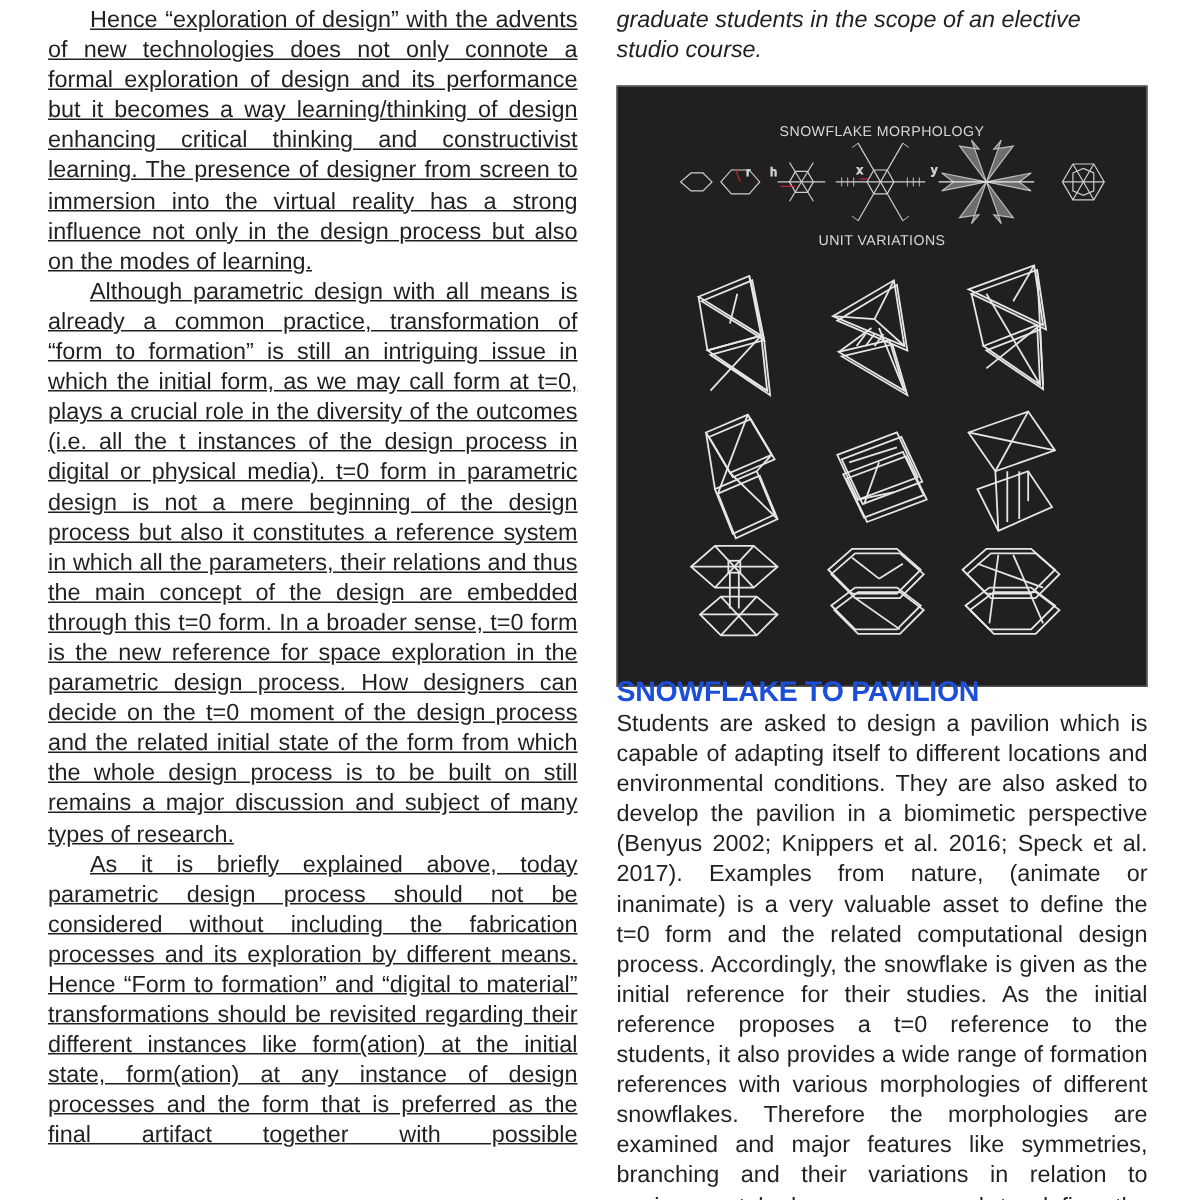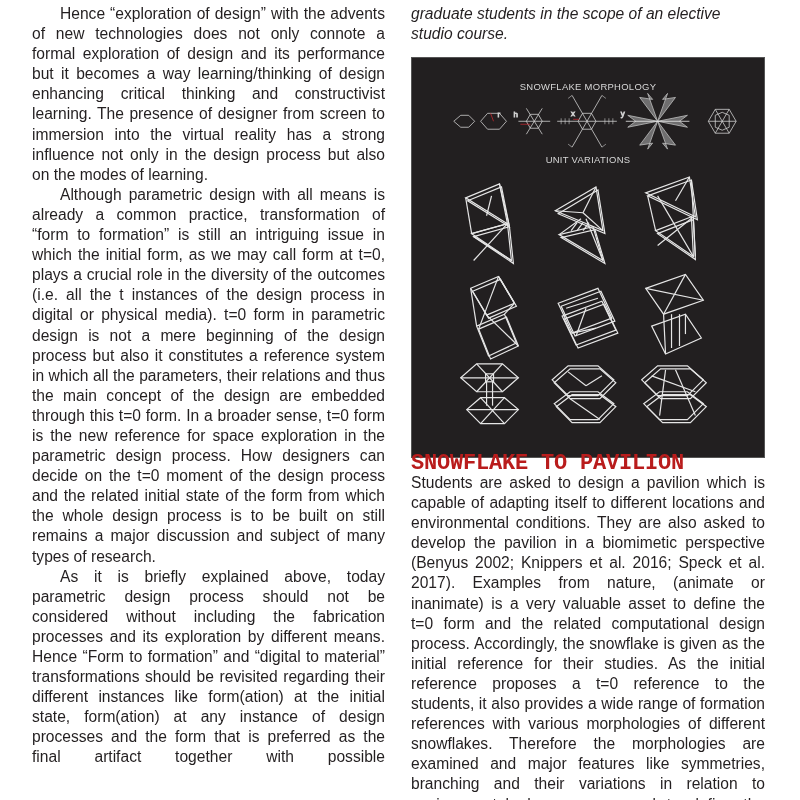--- a/index.html
+++ b/index.html
@@ -6,36 +6,36 @@
   body { width: 800px; height: 800px; position: relative; overflow: hidden; }
   .col {
     position: absolute; top: 0;
     font-family: "Liberation Sans", sans-serif;
     font-size: 15.6px; line-height: 20.1px; color: #231f20;
     text-align: justify; hyphens: none;
   }
   .col-left { left: 32px; width: 353px; top: 4px; }
   .col-right { left: 411px; width: 354px; top: 4px; font-style: italic; }
   .col p { margin: 0; }
-  .col p.indent { text-indent: 28px; }
+  .col p.indent { text-indent: 28px; text-decoration: underline; }
   .col p.last { text-align-last: justify; }
   .figure {
     position: absolute; left: 411px; top: 57px; width: 354px; height: 401px;
     background: #221f20; border: 1px solid #555;
     box-sizing: border-box;
   }
   .figure svg { display: block; width: 100%; height: 100%; }
   .fig-label {
     font-family: "Liberation Sans", sans-serif; font-size: 9.5px; fill: #d8d8d8;
     letter-spacing: 0.3px;
   }
   .heading {
     position: absolute; left: 411px; top: 451px;
-    font-family: Liberation Mono, monospace; font-weight: bold;
-    font-size: 22px; color: #b91c1c; letter-spacing: -0.2px;
+    font-family: Liberation Sans, sans-serif; font-weight: bold;
+    font-size: 19px; color: #1d4ed8; letter-spacing: -0.2px;
   }
   .col-right-2 { left: 411px; width: 354px; top: 473px; }
 </style>
 </head>
 <body>
 
 <div class="col col-left">
   <p class="indent">Hence “exploration of design” with the advents of new technologies does not only connote a formal exploration of design and its performance but it becomes a way learning/thinking of design enhancing critical thinking and constructivist learning. The presence of designer from screen to immersion into the virtual reality has a strong influence not only in the design process but also on the modes of learning.</p>
   <p class="indent">Although parametric design with all means is already a common practice, transformation of “form to formation” is still an intriguing issue in which the initial form, as we may call form at t=0, plays a crucial role in the diversity of the outcomes (i.e. all the t instances of the design process in digital or physical media). t=0 form in parametric design is not a mere beginning of the design process but also it constitutes a reference system in which all the parameters, their relations and thus the main concept of the design are embedded through this t=0 form. In a broader sense, t=0 form is the new reference for space exploration in the parametric design process. How designers can decide on the t=0 moment of the design process and the related initial state of the form from which the whole design process is to be built on still remains a major discussion and subject of many types of research.</p>
   <p class="indent last">As it is briefly explained above, today parametric design process should not be considered without including the fabrication processes and its exploration by different means. Hence “Form to formation” and “digital to material” transformations should be revisited regarding their different instances like form(ation) at the initial state, form(ation) at any instance of design processes and the form that is preferred as the final artifact together with possible</p>

